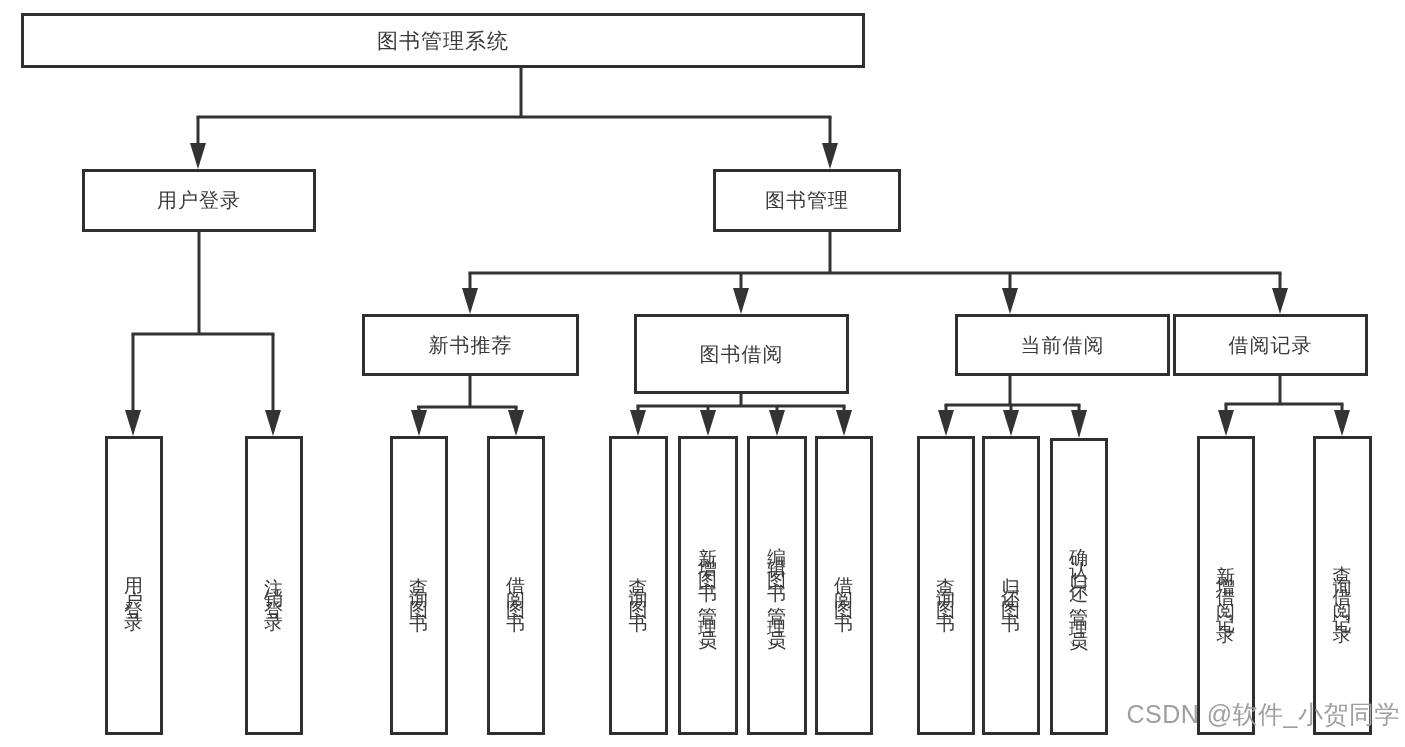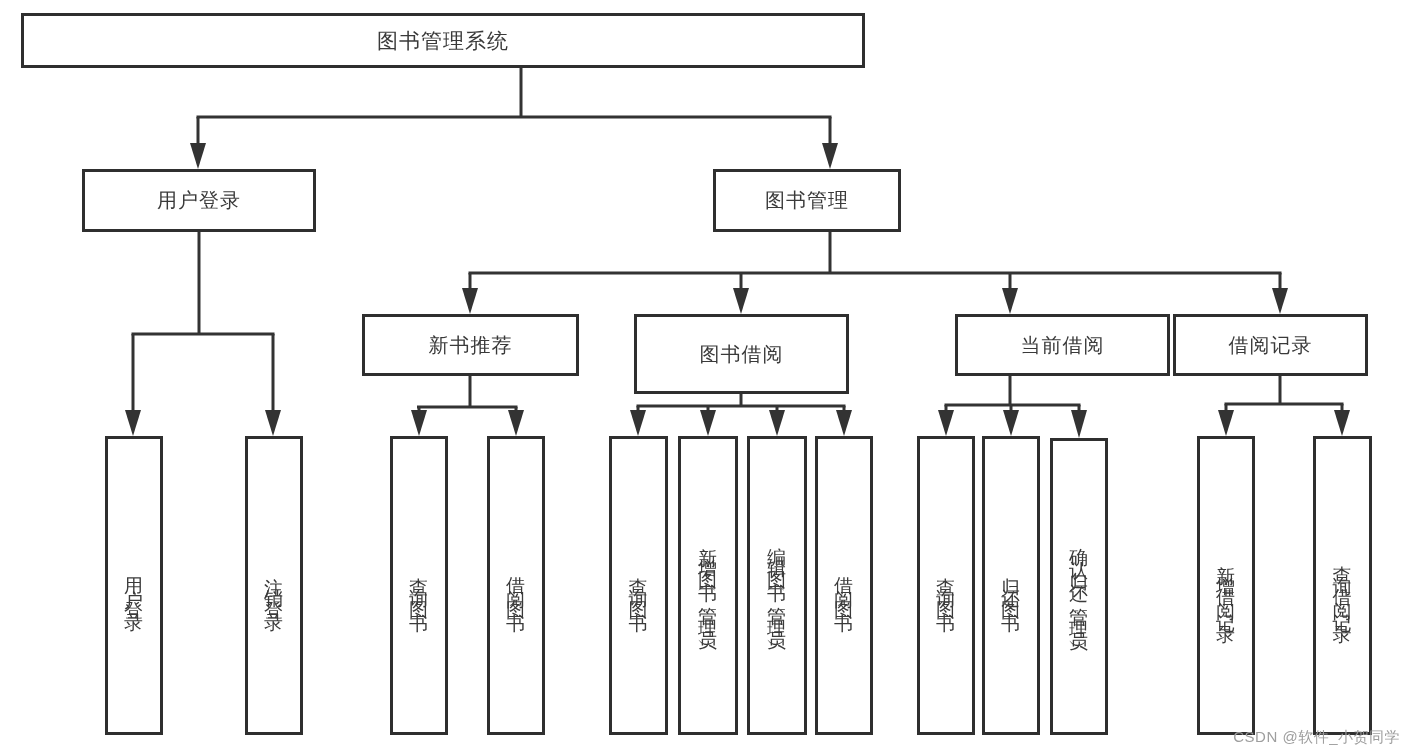--- a/index.html
+++ b/index.html
@@ -7,21 +7,21 @@
   .stage { position:relative; width:1405px; height:747px; background:#ffffff; overflow:hidden; }
   .connectors { position:absolute; left:0; top:0; width:1405px; height:747px; z-index:1; }
   .connectors path { stroke:#333333; stroke-width:3; fill:none; }
   .connectors polygon { fill:#333333; stroke:none; }
   .box { position:absolute; box-sizing:border-box; background:#ffffff; border:3px solid #2f2f2f;
          display:flex; align-items:center; justify-content:center; color:#3a3a3a; z-index:2; }
   .hbox { font-size:20px; letter-spacing:1px; }
   .root { font-size:21px; }
   .vbox span { writing-mode:vertical-rl; text-orientation:mixed; font-size:19px;
                letter-spacing:12px; line-height:1; color:#3a3a3a; }
-  .watermark { position:absolute; right:5px; bottom:0; font-size:15px; color:#9e9e9e;
+  .watermark { position:absolute; right:5px; bottom:16px; font-size:25px; color:#9e9e9e;
                z-index:5; letter-spacing:0.5px; }
 </style>
 </head>
 <body>
 
 <div class="stage">
 
   <svg class="connectors" viewBox="0 0 1405 747" xmlns="http://www.w3.org/2000/svg">
 
     <path d="M521,67 V117"></path>

